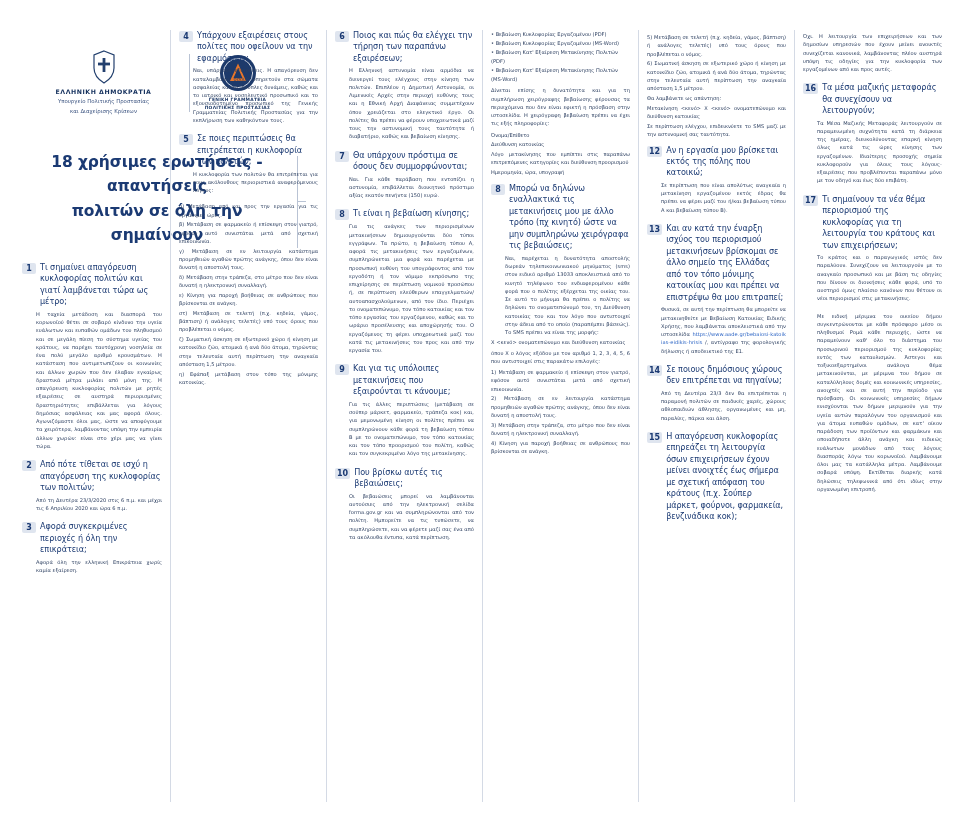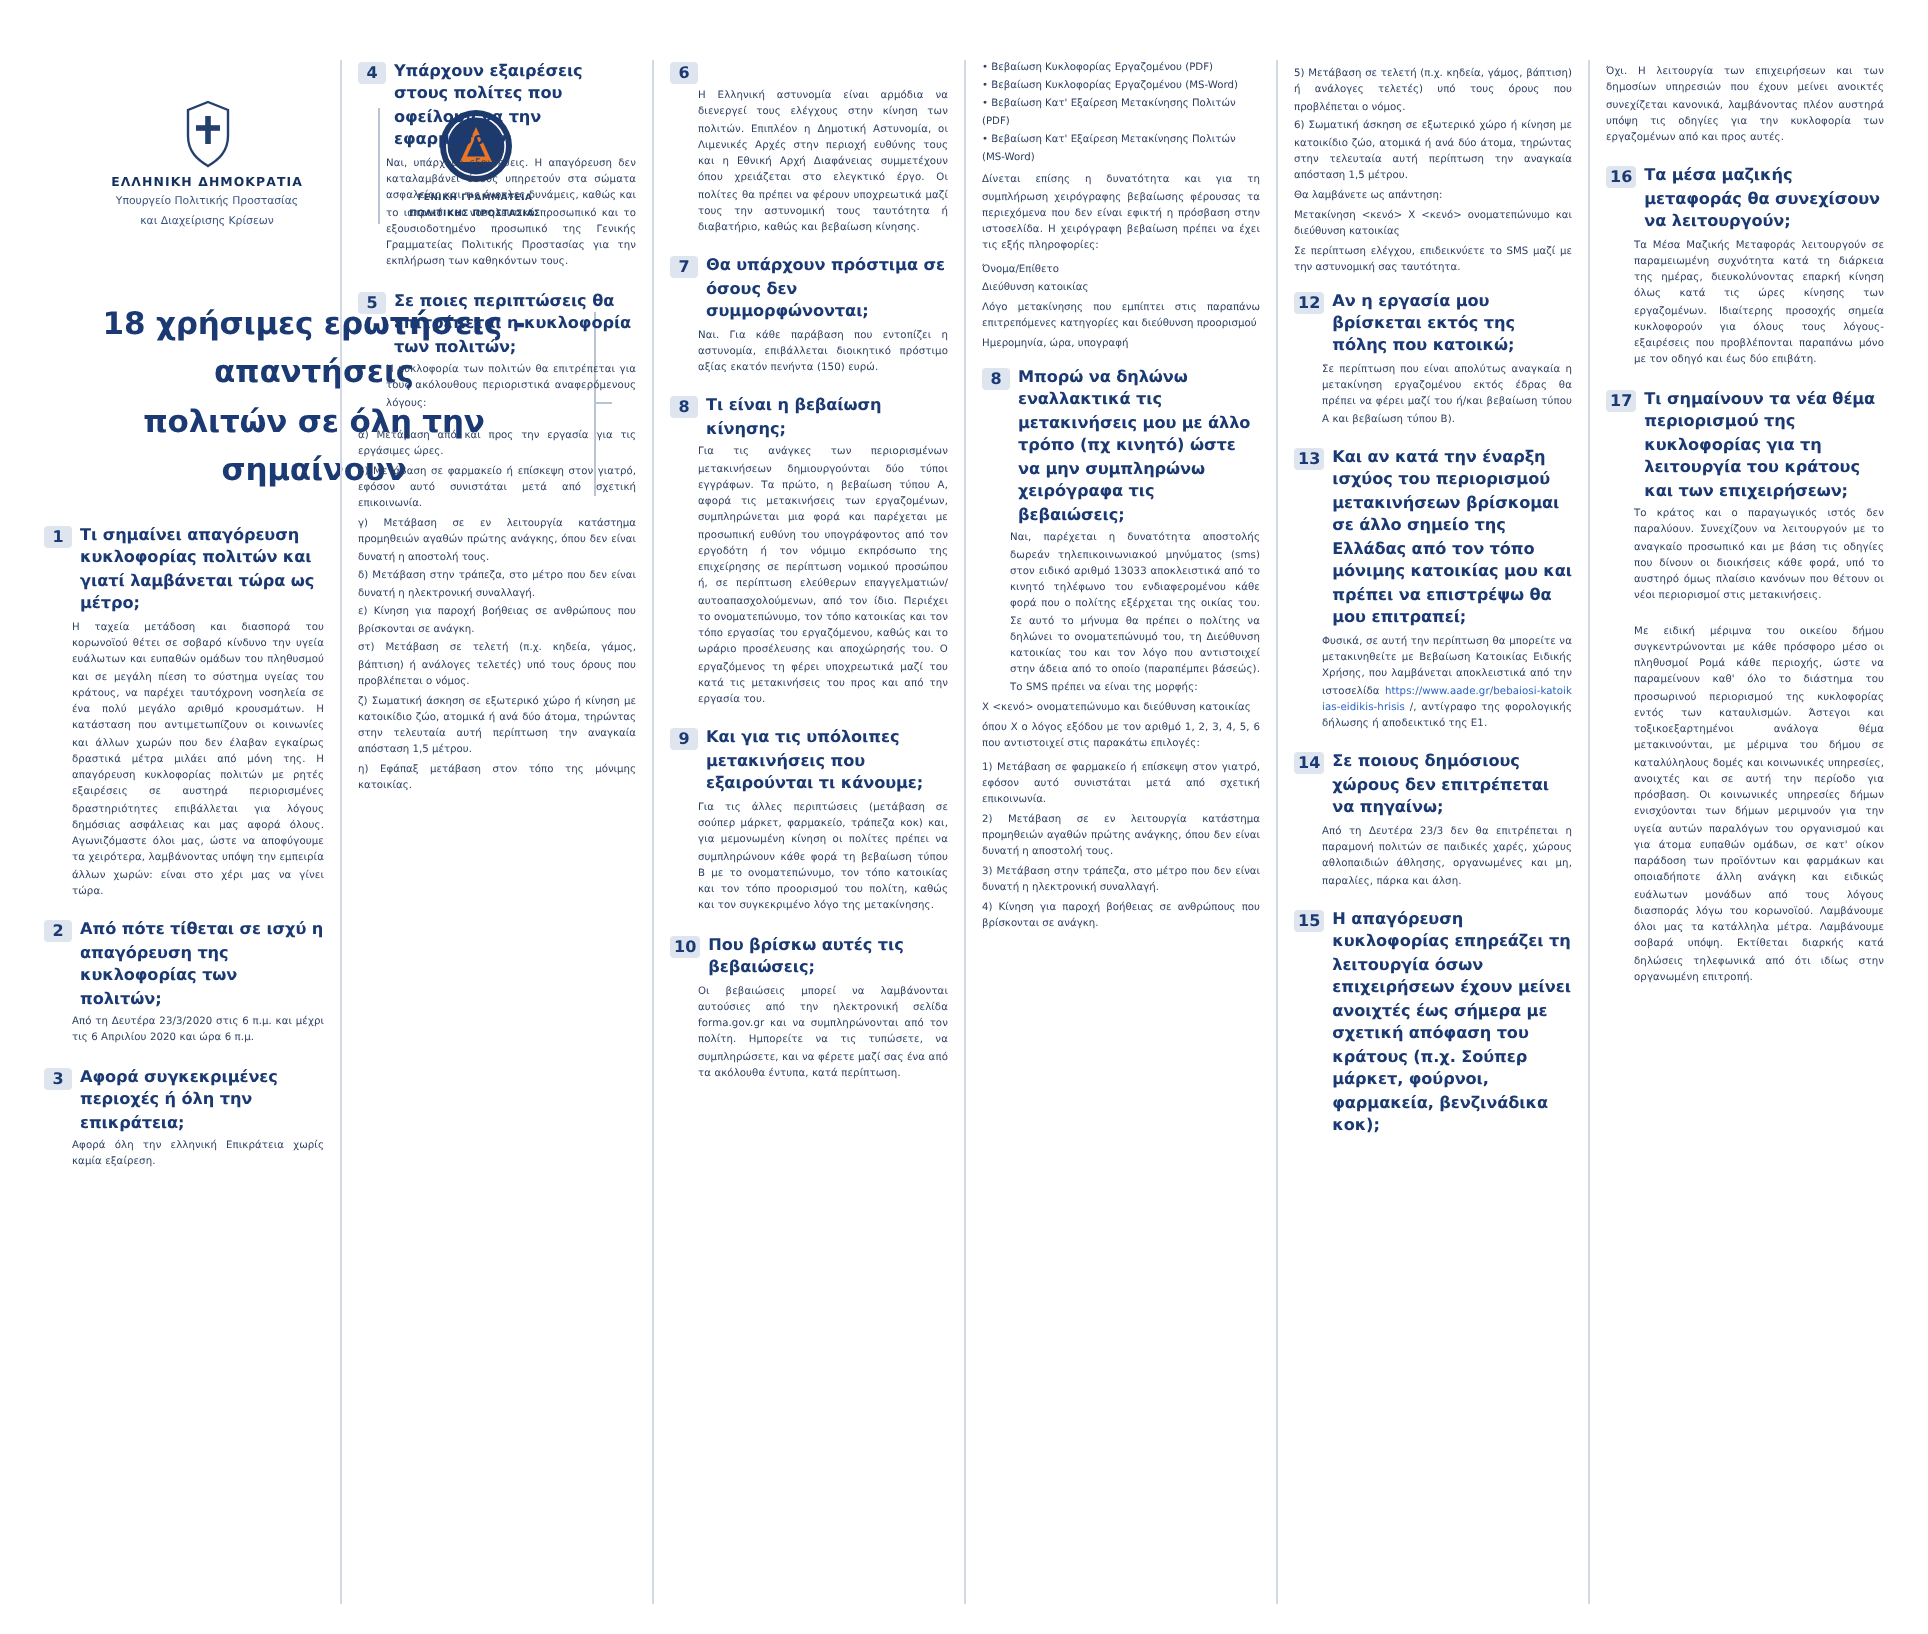--- a/index.html
+++ b/index.html
@@ -131,21 +131,21 @@
     border-radius:2px;
     color:#1b3a73;
     font-weight:bold;
     font-size:8px;
     padding:0 2px;
     margin-top:1px;
   }
   .question{
     font-size:8.1px;
     line-height:1.42;
-    font-weight:bold;
+    font-weight:normal;
     color:#1b3a73;
     flex:1 1 auto;
     letter-spacing:-.05px;
   }
   .answer{
     font-size:5.1px;
     line-height:1.62;
     color:#2c3f60;
     text-align:justify;
     margin:2px 0 0 14px;
@@ -264,20 +264,21 @@
           <p>ζ) Σωματική άσκηση σε εξωτερικό χώρο ή κίνηση με κατοικίδιο ζώο, ατομικά ή ανά δύο άτομα, τηρώντας στην τελευταία αυτή περίπτωση την αναγκαία απόσταση 1,5 μέτρου.</p>
           <p>η) Εφάπαξ μετάβαση στον τόπο της μόνιμης κατοικίας.</p>
         </div>
       </div>
     </div>
 
     <div class="col">
       <div class="qa">
         <div class="qrow">
           <span class="badge">6</span>
+          <span class="question">Ποιος και πώς θα ελέγχει την τήρηση των παραπάνω εξαιρέσεων;</span>
         </div>
         <div class="answer">Η Ελληνική αστυνομία είναι αρμόδια να διενεργεί τους ελέγχους στην κίνηση των πολιτών. Επιπλέον η Δημοτική Αστυνομία, οι Λιμενικές Αρχές στην περιοχή ευθύνης τους και η Εθνική Αρχή Διαφάνειας συμμετέχουν όπου χρειάζεται στο ελεγκτικό έργο. Οι πολίτες θα πρέπει να φέρουν υποχρεωτικά μαζί τους την αστυνομική τους ταυτότητα ή διαβατήριο, καθώς και βεβαίωση κίνησης.</div>
       </div>
 
       <div class="qa">
         <div class="qrow">
           <span class="badge">7</span>
           <span class="question">Θα υπάρχουν πρόστιμα σε όσους δεν συμμορφώνονται;</span>
         </div>
         <div class="answer">Ναι. Για κάθε παράβαση που εντοπίζει η αστυνομία, επιβάλλεται διοικητικό πρόστιμο αξίας εκατόν πενήντα (150) ευρώ.</div>

